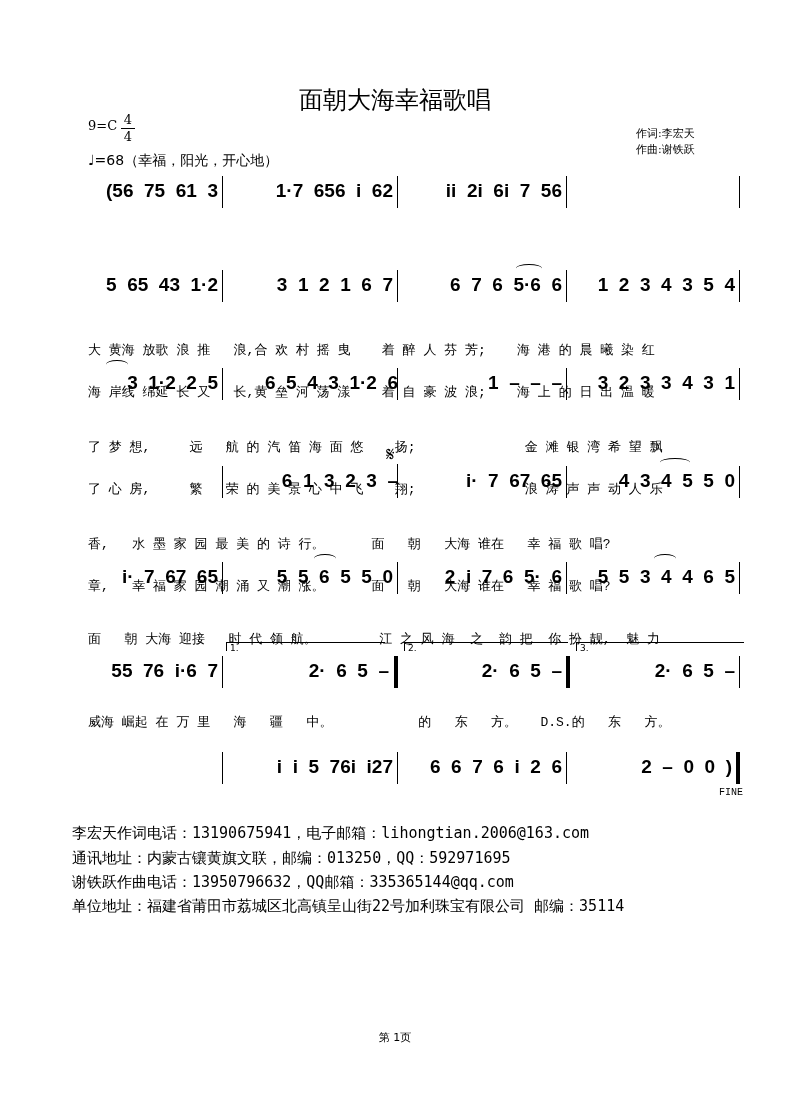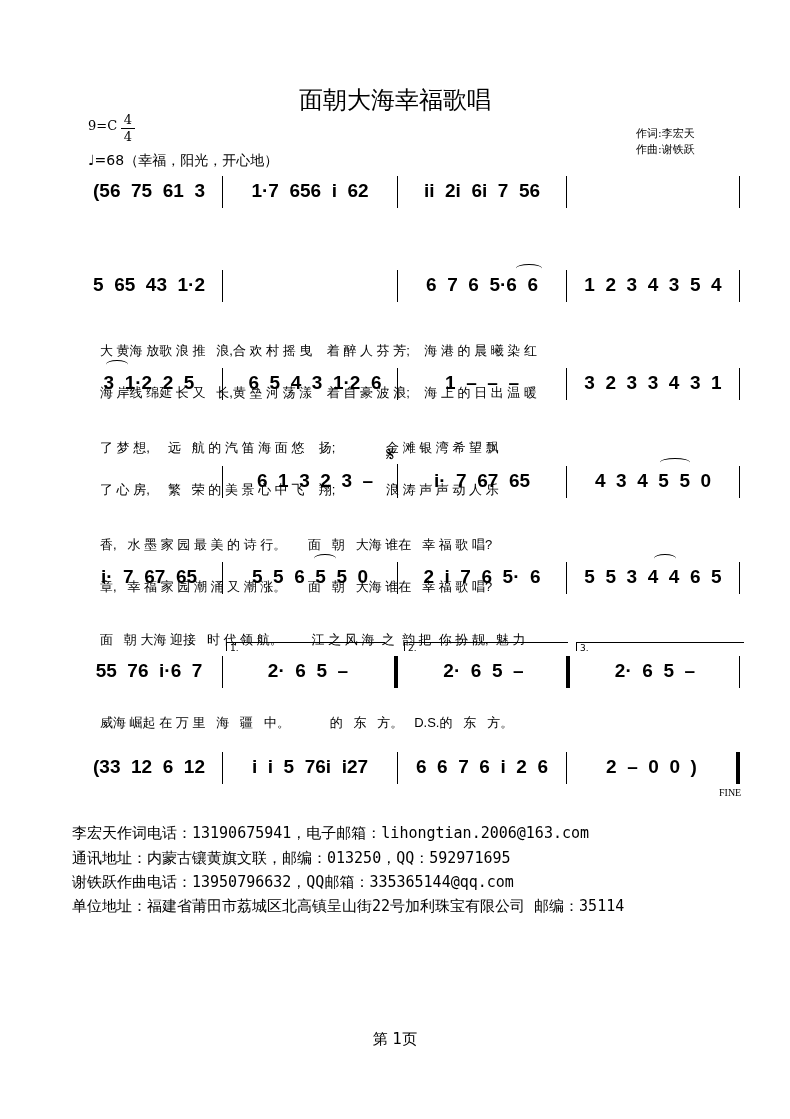--- a/index.html
+++ b/index.html
@@ -5,30 +5,30 @@
   html, body { margin:0; padding:0; background:#ffffff; }
   body { width:790px; height:1119px; position:relative; overflow:hidden; color:#000; font-family:"DejaVu Sans", sans-serif; }
   .abs { position:absolute; }
   .title { left:0; width:790px; top:84px; text-align:center; font-size:24px; font-family:"DejaVu Sans", sans-serif; }
   .key { left:88px; top:118px; font-size:13px; font-family:"DejaVu Serif", serif; }
   .ts { left:121px; top:113px; width:14px; text-align:center; font-family:"DejaVu Serif", serif; font-size:13px; line-height:14px; }
   .ts .line { border-top:1px solid #000; margin:1px 0; }
   .tempo { left:88px; top:152px; font-size:14px; font-family:"DejaVu Sans", sans-serif; }
   .credits { left:636px; top:126px; font-size:11px; line-height:16px; }
   .staff { left:76px; width:664px; height:48px; }
-  .measure { position:absolute; top:0; height:48px; display:flex; align-items:flex-start; justify-content:center; padding:0 4px; box-sizing:border-box; }
+  .measure { position:absolute; top:0; height:48px; display:flex; align-items:flex-start; justify-content:flex-end; padding:0 4px; box-sizing:border-box; }
   .bar { position:absolute; width:1px; background:#000; }
   .bar.dbl { width:4px; border-left:1px solid #000; border-right:3px solid #000; background:transparent; box-sizing:border-box; }
   .note { font-family:"Liberation Sans", sans-serif; font-weight:bold; font-size:19px; line-height:22px; padding-top:4px; position:relative; white-space:pre; text-align:center; }
-  .lyrics { position:absolute; left:100px; width:660px; font-size:13px; line-height:14px; white-space:pre; font-family:Liberation Sans, sans-serif; }
+  .lyrics { position:absolute; left:88px; width:660px; font-size:13px; line-height:14px; white-space:pre; font-family:Liberation Mono, monospace; }
   .volta { position:absolute; border-top:1px solid #000; border-left:1px solid #000; height:8px; font-size:9px; padding-left:3px; line-height:10px; }
   .segno { position:absolute; font-size:20px; line-height:20px; }
-  .fine { position:absolute; font-size:10px; font-family:Liberation Serif, serif; }
+  .fine { position:absolute; font-size:10px; font-family:Liberation Mono, monospace; }
   .contact { left:72px; font-size:15px; font-family:"DejaVu Sans Mono", monospace; white-space:pre; }
-  .pager { left:0; width:790px; top:1030px; text-align:center; font-size:15px; }
+  .pager { left:0; width:790px; top:1030px; text-align:center; font-size:11px; }
   .slur { position:absolute; border-top:1px solid #000; border-radius:50% 50% 0 0; height:8px; }
 </style>
 </head>
 <body>
 
 <div class="abs title">面朝大海幸福歌唱</div>
 <div class="abs key">9=C</div>
 <div class="abs ts">
   <div>4</div>
   <div class="line"></div>
@@ -58,20 +58,23 @@
 
 <div class="abs staff" style="top:270px">
   <div class="bar" style="left:146px;top:0;height:32px"></div>
   <div class="bar" style="left:321px;top:0;height:32px"></div>
   <div class="bar" style="left:490px;top:0;height:32px"></div>
   <div class="bar" style="left:663px;top:0;height:32px"></div>
   <div class="slur" style="left:440px;top:-6px;width:26px"></div>
   <div class="measure" style="left:0;width:146px">
       <span class="note">5  65  43  1·2</span>
     </div>
+  <div class="measure" style="left:147px;width:174px">
+      <span class="note">3  1  2  1  6  7</span>
+    </div>
   <div class="measure" style="left:322px;width:168px">
       <span class="note">6  7  6  5·6  6</span>
     </div>
   <div class="measure" style="left:491px;width:172px">
       <span class="note">1  2  3  4  3  5  4</span>
     </div>
 </div>
 <div class="lyrics" style="top:316px">
   <div>大 黄海 放歌 浪 推   浪,合 欢 村 摇 曳    着 醉 人 芬 芳;    海 港 的 晨 曦 染 红</div>
   <div>海 岸线 绵延 长 又   长,黄 垒 河 荡 漾    着 自 豪 波 浪;    海 上 的 日 出 温 暖</div>
@@ -170,23 +173,20 @@
 </div>
 <div class="lyrics" style="top:688px">
   <div>威海 崛起 在 万 里   海   疆   中。           的   东   方。   D.S.的   东   方。</div>
 </div>
 
 <div class="abs staff" style="top:752px">
   <div class="bar" style="left:146px;top:0;height:32px"></div>
   <div class="bar" style="left:321px;top:0;height:32px"></div>
   <div class="bar" style="left:490px;top:0;height:32px"></div>
   <div class="bar dbl" style="left:660px;top:0;height:32px"></div>
-  <div class="measure" style="left:0;width:146px">
-      <span class="note">(33  12  6  12</span>
-    </div>
   <div class="measure" style="left:147px;width:174px">
       <span class="note">i  i  5  76i  i27</span>
     </div>
   <div class="measure" style="left:322px;width:168px">
       <span class="note">6  6  7  6  i  2  6</span>
     </div>
   <div class="measure" style="left:491px;width:169px">
       <span class="note">2  –  0  0  )</span>
     </div>
 </div>

